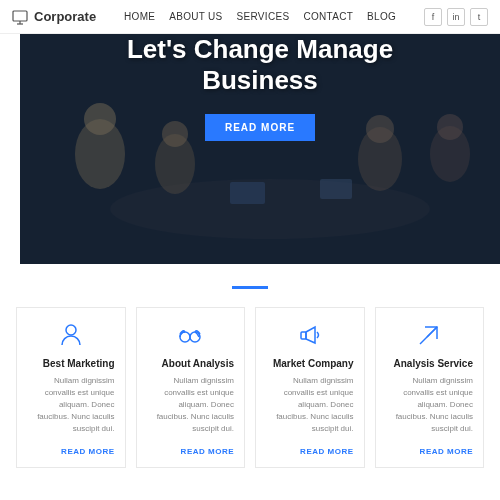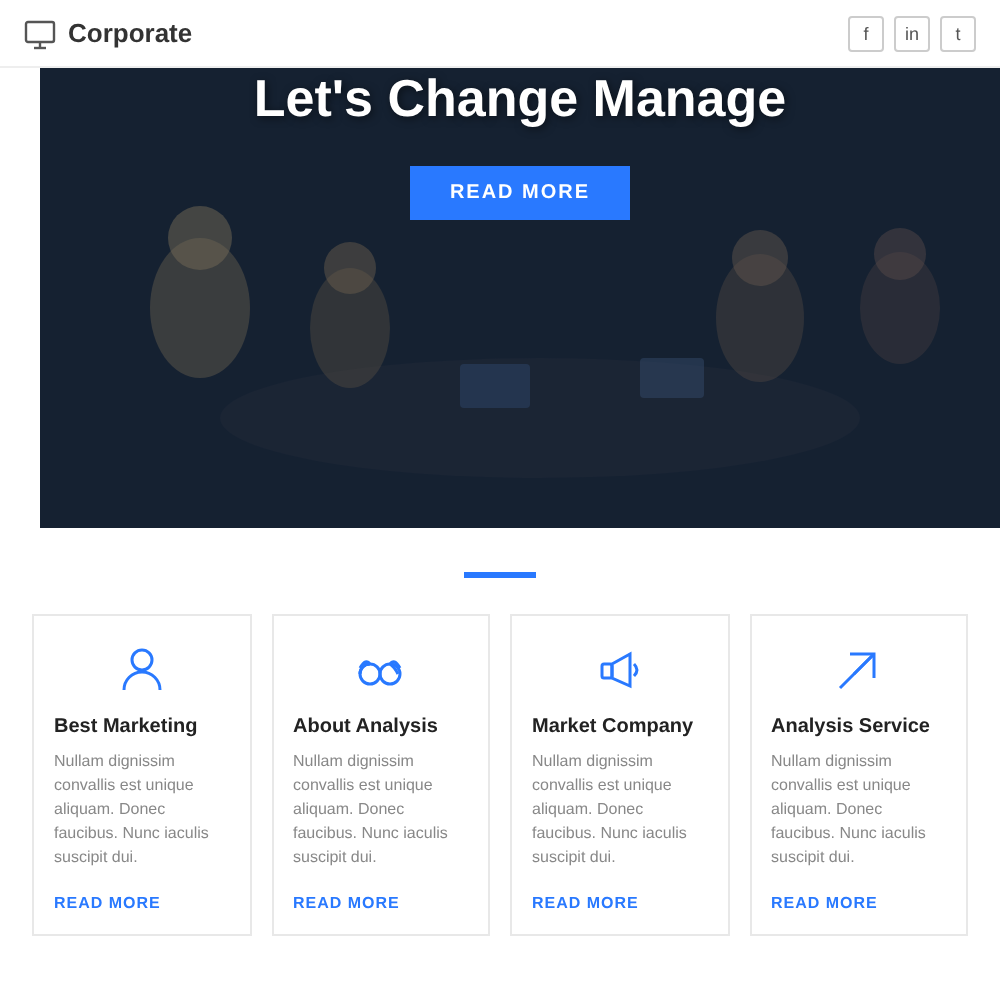--- a/index.html
+++ b/index.html
@@ -117,21 +117,21 @@
       margin: 0 auto 18px;
     }
     .cards-grid {
       display: grid;
       grid-template-columns: repeat(4, 1fr);
       gap: 10px;
     }
     .card {
       border: 1px solid #e8e8e8;
       padding: 12px 10px 10px;
-      text-align: left;
+      text-align: right;
     }
     .card-icon {
       margin: 0 auto 8px;
       color: #2979ff;
       font-size: 22px;
       height: 30px;
       display: flex;
       align-items: center;
       justify-content: center;
     }
@@ -167,20 +167,27 @@
 
 <header class="header">
   <div class="logo-area">
     <svg class="logo-icon" viewBox="0 0 16 16">
       <rect x="1" y="2" width="14" height="10" rx="1" fill="none" stroke="#555" stroke-width="1.2"></rect>
       <line x1="8" y1="12" x2="8" y2="15" stroke="#555" stroke-width="1.2"></line>
       <line x1="5" y1="15" x2="11" y2="15" stroke="#555" stroke-width="1.2"></line>
     </svg>
     <span class="logo-text">Corporate</span>
   </div>
+  <nav class="nav">
+    <span class="nav-item">HOME</span>
+    <span class="nav-item">ABOUT US</span>
+    <span class="nav-item">SERVICES</span>
+    <span class="nav-item">CONTACT</span>
+    <span class="nav-item">BLOG</span>
+  </nav>
   <div class="social-icons">
     <div class="social-btn">f</div>
     <div class="social-btn">in</div>
     <div class="social-btn">t</div>
   </div>
 </header>
 
 <section class="hero">
   <div class="hero-bg">
 
@@ -204,20 +211,21 @@
 
       <rect x="210" y="148" width="35" height="22" rx="2" fill="#4a6fa5" opacity="0.5"></rect>
       <rect x="300" y="145" width="32" height="20" rx="2" fill="#5a7fb0" opacity="0.45"></rect>
 
       <rect width="500" height="230" fill="rgba(10,20,35,0.45)"></rect>
     </svg>
   </div>
   <div class="hero-content">
     <h1 class="hero-title">
       <span>Let's Change Manage</span><br>
+      <span>Business</span>
     </h1>
     <button class="hero-btn">READ MORE</button>
   </div>
 </section>
 
 <section class="about-section">
   <div class="about-underline"></div>
   <div class="cards-grid">
 
     <div class="card">

